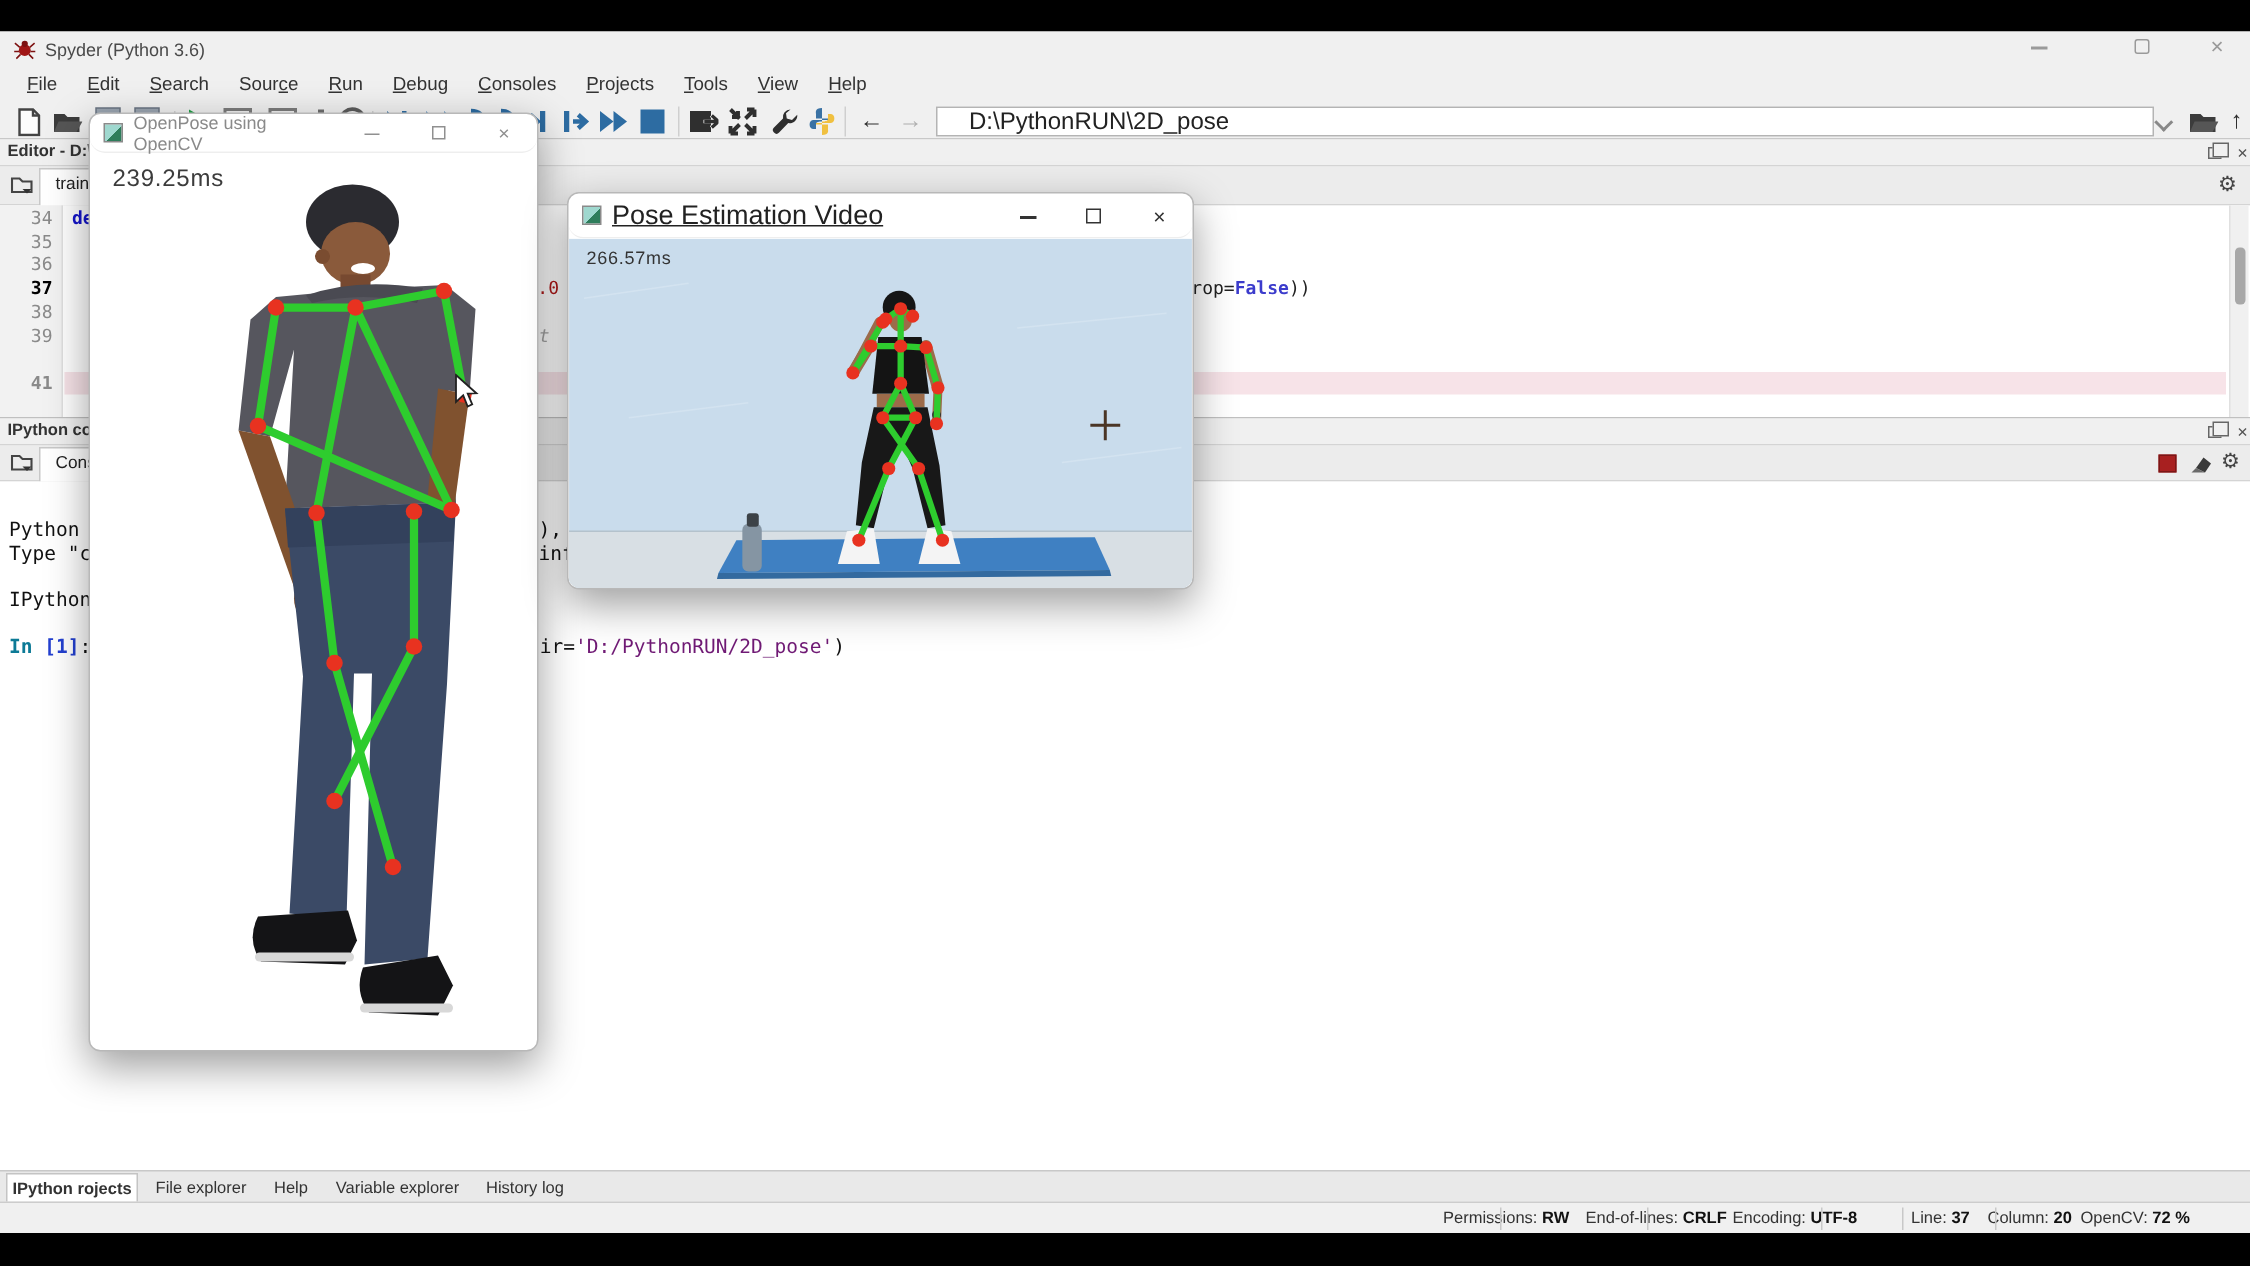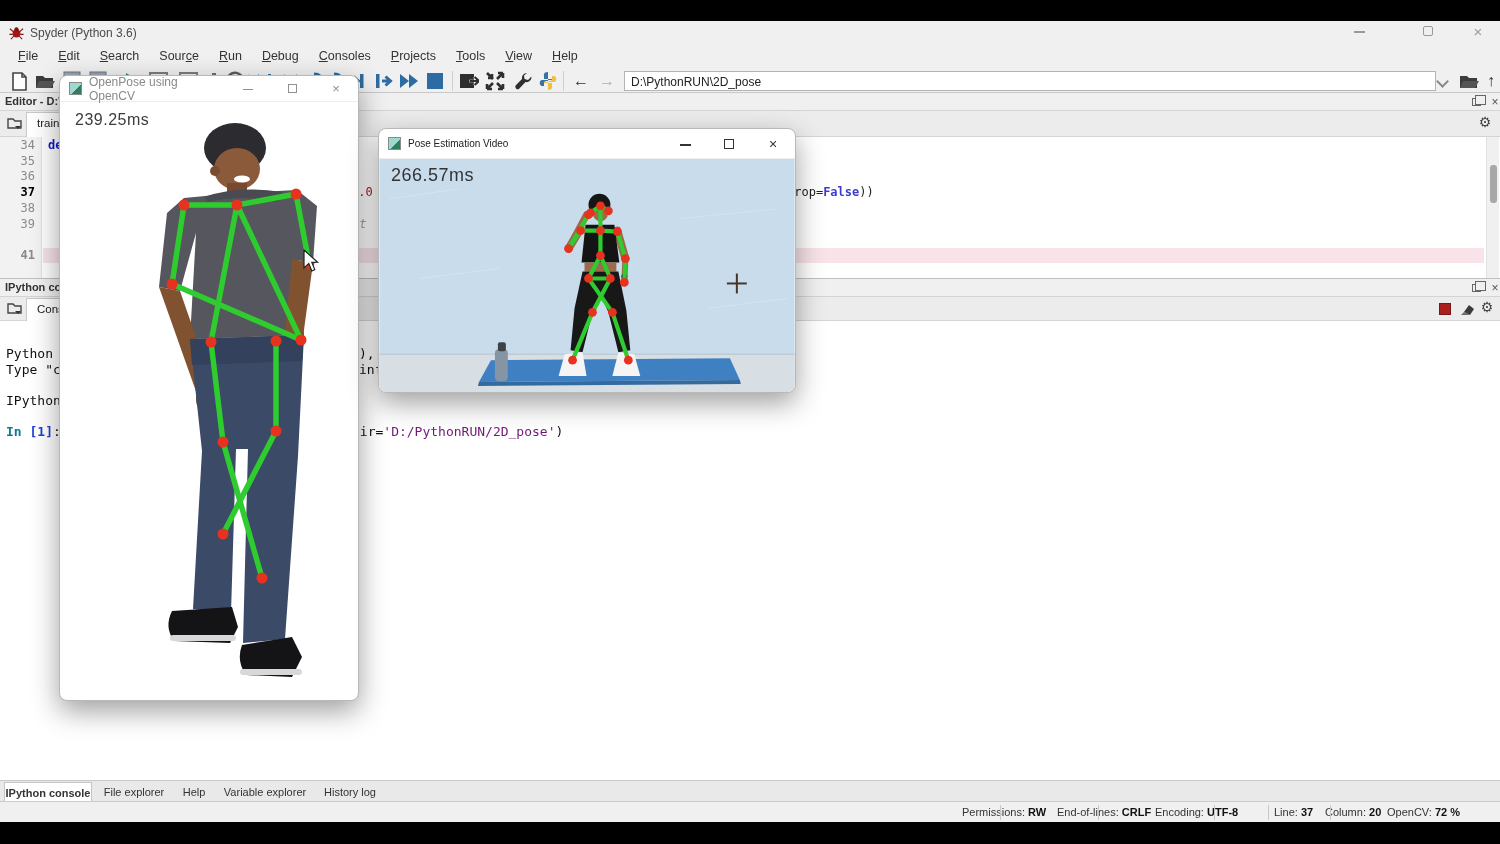--- a/index.html
+++ b/index.html
@@ -17,21 +17,21 @@
   .ctl-max-box { display:inline-block; width:10px; height:10px; border:1.5px solid #9a9a9a; border-radius:2px; }
   
   #menubar { position:absolute; left:0; top:24px; width:1500px; height:21px; display:flex; align-items:center; padding-left:8px; gap:0; }
   .menu-item { font-size:12.5px; color:#333; padding:2px 10px; }
   .menu-item .u { text-decoration:underline; }
   
   #toolbar { position:absolute; left:0; top:45px; width:1500px; height:30px; border-bottom:1px solid #d8d8d8; }
   .tbtn { position:absolute; top:4px; width:22px; height:22px; display:flex; align-items:center; justify-content:center; }
   .tsep { position:absolute; top:5px; width:1px; height:20px; background:#cfcfcf; }
   .glyph-btn { font-size:16px; font-weight:bold; line-height:20px; text-align:center; }
-  #path-field { position:absolute; left:624px; top:5px; width:812px; height:20px; background:#fff; border:1px solid #b4b4b4; font-size:12px; color:#222; padding:2px 6px; line-height:16px; }
+  #path-field { position:absolute; left:624px; top:5px; width:812px; height:20px; background:#fff; border:1px solid #b4b4b4; font-size:16px; color:#222; padding:2px 21px; line-height:16px; }
   #path-chevron { position:absolute; left:1438px; top:11px; width:9px; height:9px; border-right:2px solid #888; border-bottom:2px solid #888; transform:rotate(45deg); }
   
   #editor-panel { position:absolute; left:0; top:71px; width:1500px; height:186px; background:#fff; border-top:1px solid #c8c8c8; }
   #editor-header { position:absolute; left:0; top:0; width:1500px; height:18px; background:#f0f0f0; border-bottom:1px solid #d4d4d4; }
   #editor-header .htxt { position:absolute; left:5px; top:2px; font-size:11px; font-weight:bold; color:#333; }
   #editor-tabs { position:absolute; left:0; top:18px; width:1500px; height:26px; background:#ececec; border-bottom:1px solid #d4d4d4; }
   .tab-active { position:absolute; background:#fff; border:1px solid #c8c8c8; border-bottom:none; font-size:11.5px; color:#222; padding:4px 10px 0 10px; height:25px; top:1px; }
   #editor-code { position:absolute; left:0; top:44px; width:1500px; height:142px; background:#fff; font-family:"DejaVu Sans Mono", monospace; font-size:12px; }
   #gutter { position:absolute; left:0; top:0; width:42px; height:142px; background:#f2f2f2; border-right:1px solid #e0e0e0; }
   .gr { position:absolute; right:6px; width:30px; text-align:right; color:#8a8a8a; line-height:15px; font-size:12px; }
@@ -62,21 +62,21 @@
   #tabsbar { position:absolute; left:0; top:759px; width:1500px; height:21px; background:#e9e9e9; border-top:1px solid #c8c8c8; }
   .btab { position:absolute; top:1px; height:20px; font-size:11px; color:#333; text-align:center; padding-top:4px; }
   .btab.active { background:#fff; border:1px solid #c4c4c4; border-bottom:none; font-weight:bold; }
   
   #statusbar { position:absolute; left:0; top:780px; width:1500px; height:21px; background:#f0f0f0; border-top:1px solid #cccccc; font-size:11px; color:#333; }
   .sitem { position:absolute; top:4px; white-space:pre;padding-left:47px; }
   .sitem b { color:#111; }
   .ssep { position:absolute; top:3px; width:1px; height:15px; background:#c8c8c8; }
   
   .cvwin { position:absolute; background:#fff; border:1px solid #b8b8b8; border-radius:8px; box-shadow:0 10px 28px rgba(0,0,0,.38); }
-  .cvtitle { position:relative; width:100%; display:flex; align-items:center; border-bottom:1px solid #eee; }
+  .cvtitle { position:relative; width:100%; display:flex; align-items:center; border-bottom:1px solid #eee;border-radius:10px; }
   .cvtitle .ttxt { font-size:12px; margin-left:7px; }
   .cvctls { margin-left:auto; display:flex; }
   .cvctl { width:44px; text-align:center; font-size:13px; }
   .cvcontent { position:relative; overflow:hidden; border-radius:0 0 8px 8px; }
   .latency { position:absolute; font-size:16px; color:#3c3c3c; letter-spacing:.5px; }
   #win-openpose { left:59px; top:75px; width:300px; height:626px; z-index:30; }
   #win-openpose .cvtitle { height:26px; color:#8a8a8a; }
   #win-openpose .cvctl { color:#909090; }
   #win-video { left:378px; top:128px; width:418px; height:265px; z-index:31; }
   #win-video .cvtitle { height:30px; color:#222; }
@@ -281,21 +281,21 @@
       <span class="confrag" style="left:359px; top:25px;">), </span>
       <span class="confrag" style="left:6px; top:41px;">Type "co</span>
       <span class="confrag" style="left:359px; top:41px;">inf</span>
       <span class="confrag" style="left:6px; top:72px;">IPython</span>
       <span class="confrag" style="left:6px; top:103px;"><span class="p-in">In</span> <span class="p-idx">[1]</span><span>:</span></span>
       <span class="confrag" style="left:352px; top:103px;"><span>dir=</span><span class="str">'D:/PythonRUN/2D_pose'</span><span>)</span></span>
     </div>
   </div>
 
   <div id="tabsbar">
-    <div class="btab active" style="left:4px;  width:88px;">IPython console</div>
+    <div class="btab active" style="left:4px;  width:88px;">IPython rojects</div>
     <div class="btab" style="left:98px;  width:72px;">File explorer</div>
     <div class="btab" style="left:176px; width:36px;">Help</div>
     <div class="btab" style="left:220px; width:90px;">Variable explorer</div>
     <div class="btab" style="left:318px; width:64px;">History log</div>
   </div>
 
   <div id="statusbar">
     <span class="sitem" style="left:915px;"><span>Permissions:</span> <b>RW</b></span>
     <div class="ssep" style="left:1000px;"></div>
     <span class="sitem" style="left:1010px;"><span>End-of-lines:</span> <b>CRLF</b></span>
@@ -369,21 +369,21 @@
         <circle cx="189" cy="533" r="5.5"></circle>
           <circle cx="228" cy="577" r="5.5"></circle>
       </g>
     </svg>
   </div>
 </div>
 
 <div id="win-video" class="cvwin">
   <div class="cvtitle">
     <div class="imgicon"></div>
-    <span class="ttxt" style="font-size:10px;">Pose Estimation Video</span>
+    <span class="ttxt" style="font-size:18px;text-decoration:underline;">Pose Estimation Video</span>
     <div class="cvctls">
       <div class="cvctl"><span style="display:inline-block;width:11px;height:1.6px;background:#333;margin-bottom:3px;"></span></div>
       <div class="cvctl"><span style="display:inline-block;width:10px;height:10px;border:1.5px solid #333;"></span></div>
       <div class="cvctl">×</div>
     </div>
   </div>
   <div class="cvcontent" style="height:233px;">
     <svg width="416" height="233" viewBox="0 0 417 234">
       <rect x="0" y="0" width="417" height="234" fill="#c9dcec"></rect>
       <g stroke="#d8e6f2" stroke-width="1" opacity=".7">
@@ -449,19 +449,19 @@
           <circle cx="234" cy="154" r="4.4"></circle>
         <circle cx="194" cy="202" r="4.4"></circle>
           <circle cx="250" cy="202" r="4.4"></circle>
       </g>
 
       <g stroke="#4a3525" stroke-width="2">
         <line x1="349" y1="125" x2="369" y2="125"></line>
           <line x1="359" y1="115" x2="359" y2="135"></line>
       </g>
     </svg>
-    <span class="latency" style="left:12px; top:6px; font-size:18px; color:#333;">266.57ms</span>
+    <span class="latency" style="left:12px; top:6px; font-size:12px; color:#333;">266.57ms</span>
   </div>
 </div>
 
 <svg id="cursor-arrow" width="20" height="24" viewBox="0 0 20 24">
   <polygon points="2,1 2,19 6.8,14.6 9.8,22 12.8,20.6 9.8,13.4 15.6,13.2" fill="#fff" stroke="#222" stroke-width="1.2"></polygon>
 </svg>
 
 </body></html>

